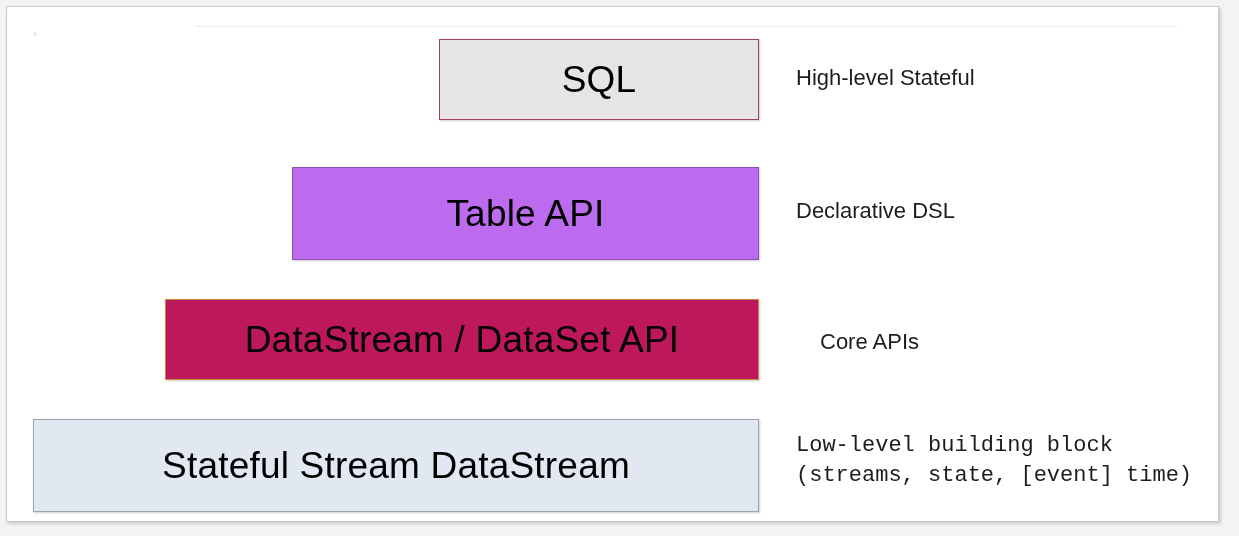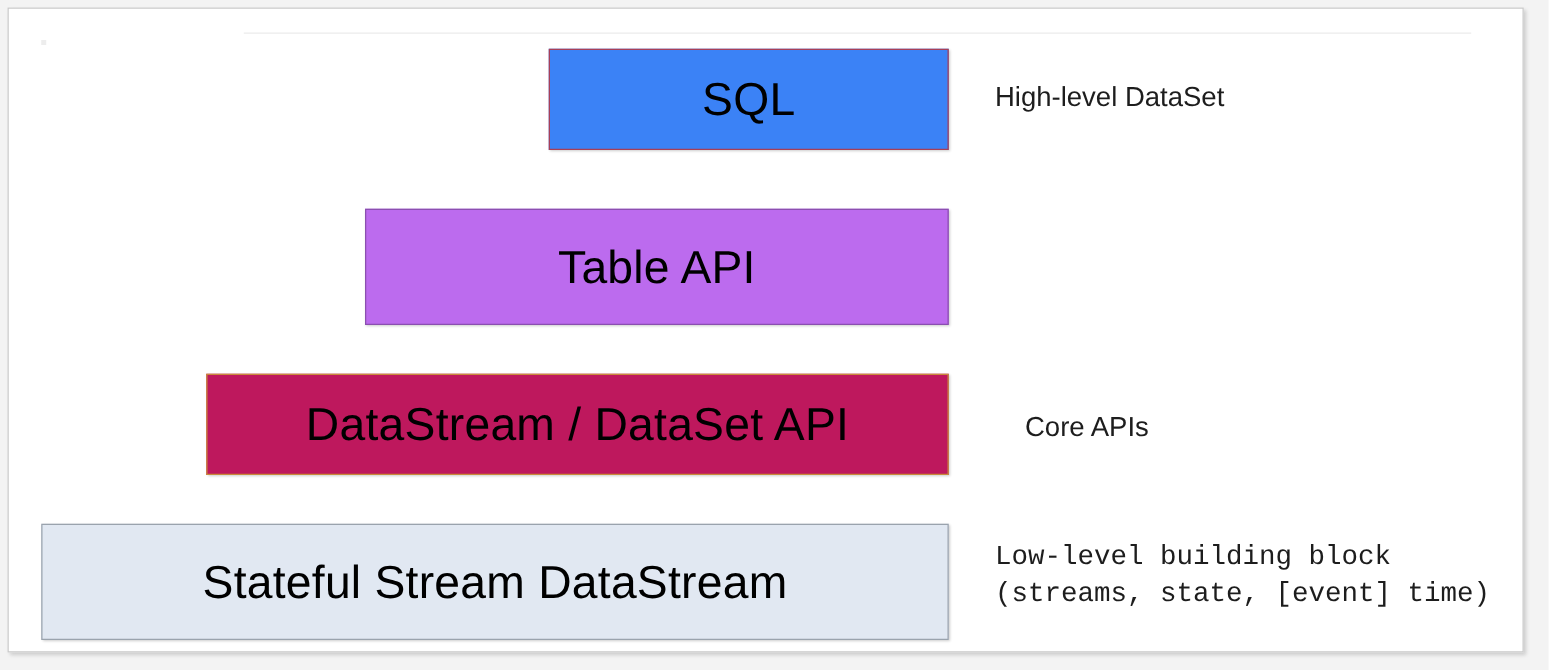--- a/index.html
+++ b/index.html
@@ -60,21 +60,21 @@
     color: #000000;
     font-size: 37px;
     line-height: 1;
     letter-spacing: 0.2px;
     white-space: nowrap;
   }
 
   .layer-sql {
     left: 432px;  top: 32px;
     width: 320px; height: 81px;
-    background: #3b82f6;
+    background: #e5e5e5;
     border: 1px solid #a93f57;
     box-shadow: 1px 1px 2px rgba(0,0,0,0.20);
   }
 
   .layer-table {
     left: 285px;  top: 160px;
     width: 467px; height: 93px;
     background: #bc6bee;
     border: 1px solid #8b4fb0;
     box-shadow: 1px 1px 2px rgba(0,0,0,0.20);
@@ -115,23 +115,24 @@
 <body>
 
 <div id="canvas">
 
   <div id="slide-frame">
 
     <div id="faint-rule"></div>
     <div id="corner-tick"></div>
 
     <div class="layer-box layer-sql">SQL</div>
-    <div class="desc desc-sql">High-level DataSet</div>
+    <div class="desc desc-sql">High-level Stateful</div>
 
     <div class="layer-box layer-table">Table API</div>
+    <div class="desc desc-table">Declarative DSL</div>
 
     <div class="layer-box layer-datastream">DataStream / DataSet API</div>
     <div class="desc desc-datastream">Core APIs</div>
 
     <div class="layer-box layer-stateful">Stateful Stream DataStream</div>
     <div class="desc desc-stateful">Low-level building block
 (streams, state, [event] time)</div>
 
   </div>
 </div>

